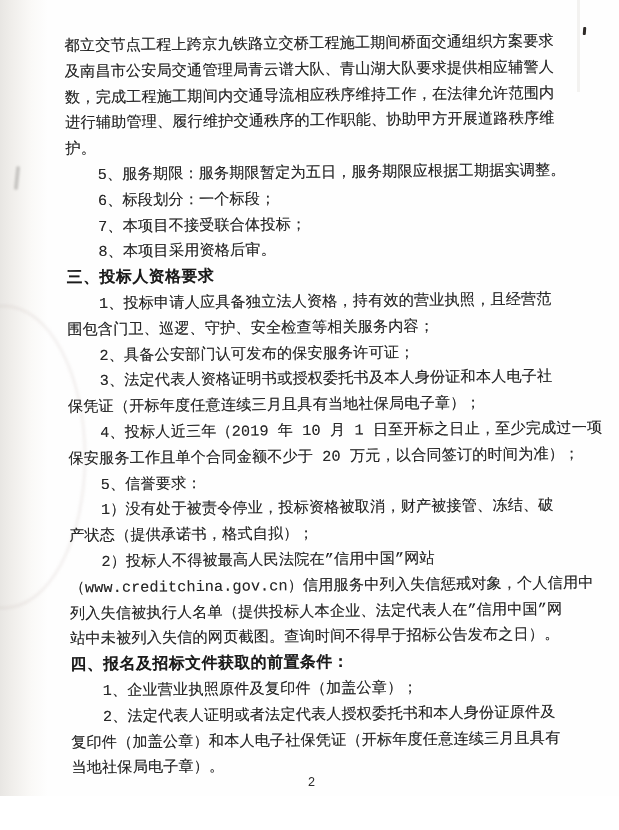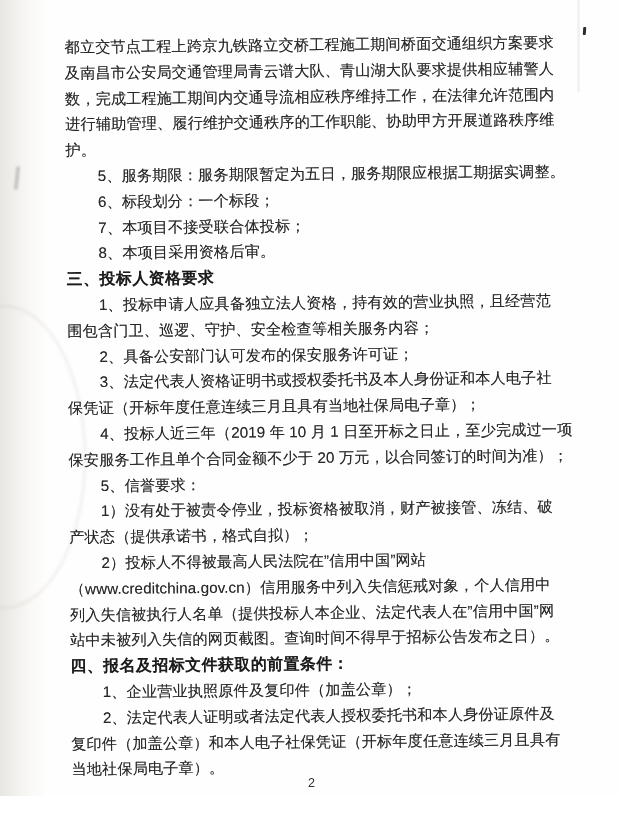--- a/index.html
+++ b/index.html
@@ -6,21 +6,21 @@
     margin: 0;
     padding: 0;
     background: #ffffff;
   }
   .page {
     position: relative;
     width: 619px;
     height: 796px;
     background: #fefefe;
     overflow: hidden;
-    font-family: Liberation Sans, sans-serif;
+    font-family: Liberation Mono, monospace;
   }
   
   .edge-left {
     position: absolute; left: 0; top: 0; width: 48px; height: 100%;
     background: linear-gradient(90deg, #e8e6e3 0%, #f0eeeb 25%, #faf9f7 65%, rgba(255,255,255,0) 100%);
   }
   .paper-crease {
     position: absolute; left: -78px; top: 305px; width: 160px; height: 300px;
     border-radius: 50%;
     border: 2px solid rgba(196,184,178,0.28);

